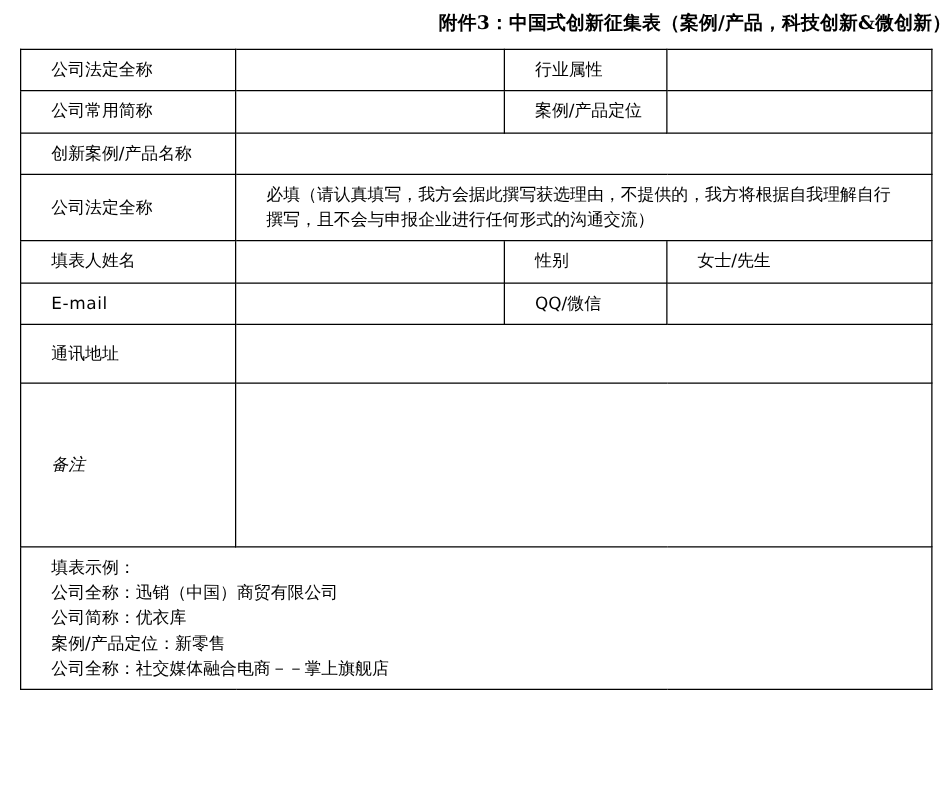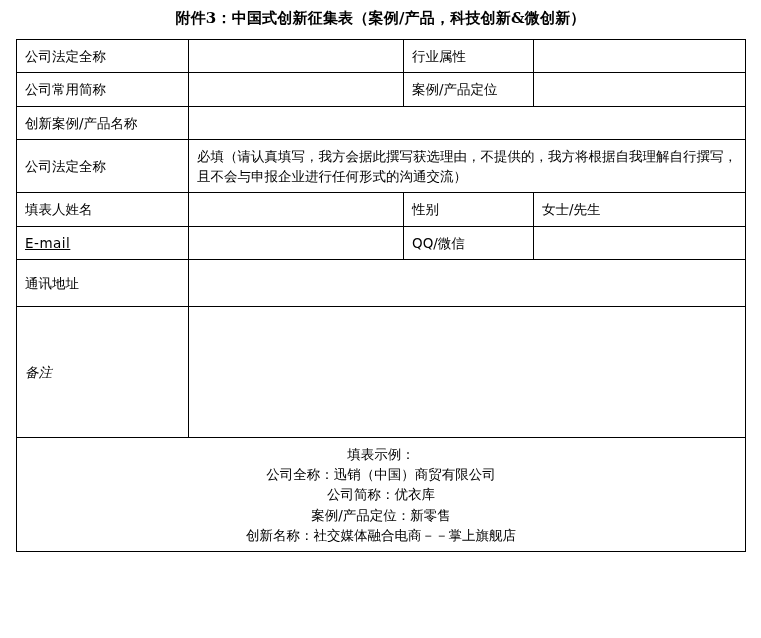--- a/index.html
+++ b/index.html
@@ -14,38 +14,38 @@
     color: #000000;
     overflow: hidden;
   }
   .page {
     position: relative;
     width: 761px;
     height: 638px;
     box-sizing: border-box;
   }
   .doc-title {
-    text-align: center;
+    text-align: right;
     font-size: 15px;
     font-weight: bold;
     font-family: "DejaVu Serif", "Liberation Serif", serif;
     padding-top: 9px;
     padding-bottom: 11px;
     letter-spacing: 0.2px;
   }
   table.form {
     border-collapse: collapse;
     width: 729px;
     margin: 0 16px;
     table-layout: fixed;
   }
   table.form td {
     border: 1px solid #000000;
     font-size: 13.5px;
-    padding: 6px 8px;
+    padding: 6px 24px;
     vertical-align: middle;
     line-height: 1.5;
     font-family: "DejaVu Sans", "Liberation Sans", sans-serif;
   }
   td.label {
     white-space: nowrap;
   }
   td.value {
     
   }
@@ -65,27 +65,25 @@
   }
   td.example {
     padding: 9px 9px 10px 9px;
     line-height: 1.85;
     font-size: 13.5px;
     border-top: 1px solid #000000;
   }
   .ex-line {
     display: block;
     white-space: nowrap;
-    text-align: center;
   }
   .mono-ish {
     font-family: "DejaVu Sans Mono", "Liberation Mono", monospace;
     font-size: 12.5px;
     letter-spacing: 0.5px;
-    text-decoration: underline;
   }
 </style>
 </head>
 <body>
 
 <div class="page">
 
   <div class="doc-title">附件3：中国式创新征集表（案例/产品，科技创新&amp;微创新）</div>
 
   <table class="form">
@@ -135,19 +133,19 @@
       <tr>
         <td class="label tall-note">备注</td>
         <td class="value tall-note" colspan="3"></td>
       </tr>
       <tr>
         <td class="example" colspan="4">
           <span class="ex-line">填表示例：</span>
           <span class="ex-line">公司全称：迅销（中国）商贸有限公司</span>
           <span class="ex-line">公司简称：优衣库</span>
           <span class="ex-line">案例/产品定位：新零售</span>
-          <span class="ex-line">创新名称：社交媒体融合电商－－掌上旗舰店</span>
+          <span class="ex-line">公司全称：社交媒体融合电商－－掌上旗舰店</span>
         </td>
       </tr>
     </tbody>
   </table>
 
 </div>
 
 </body></html>

